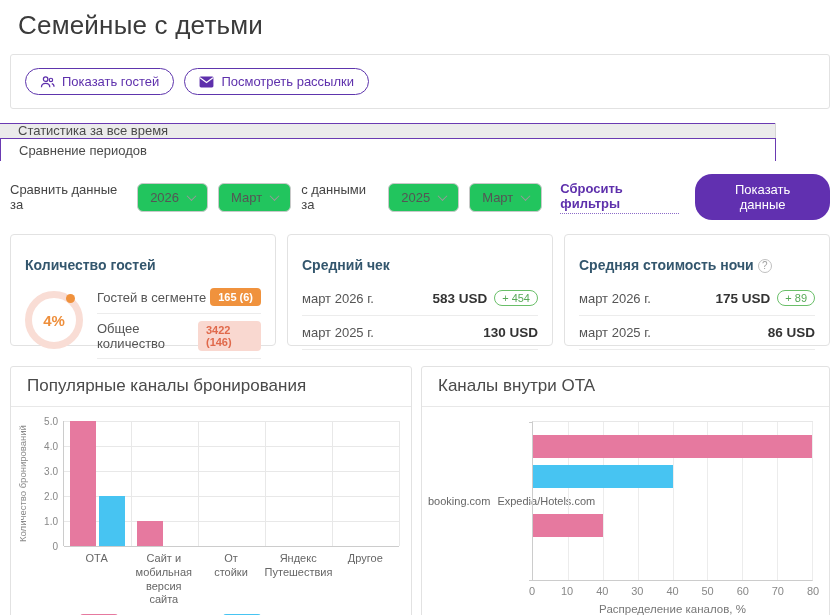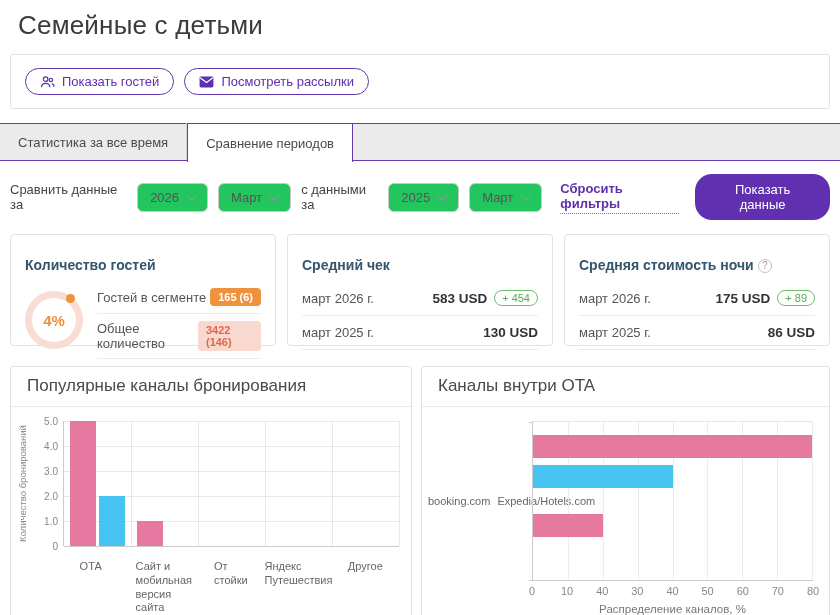--- a/index.html
+++ b/index.html
@@ -7,21 +7,21 @@
     font-family: "Liberation Sans", "DejaVu Sans", sans-serif; color:#444; }
   .wrap { padding: 0 10px; }
 
   .page-title { font-size: 26px; font-weight: 500; color:#3b3b3b; margin: 10px 0 0 8px; letter-spacing:.2px; }
 
   .action-box { margin: 13px 0 0 0; border: 1px solid #e2e2e2; border-radius: 3px; padding: 13px 14px; display:flex; gap:10px; }
   .btn-outline { display:inline-flex; align-items:center; gap:7px; border:1px solid #5e35ad; color:#5e30ac;
     background:#fff; border-radius:16px; padding:5px 14px; font-size:13px; cursor:pointer; }
   .btn-outline svg { display:block; }
 
-  .tabstrip { margin-top: 14px; position: relative; background:#ebebeb; height: 38px; display:flex; width:840px; margin-left:-10px; }
+  .tabstrip { margin-top: 14px; position: relative; background:#ebebeb; height: 38px; display:flex; width:776px; margin-left:-10px;flex-direction:column; }
   .tabstrip::before { content:''; position:absolute; top:0; left:0; right:0; height:1px; background:#6a3ab2; }
   .tabstrip::after  { content:''; position:absolute; bottom:0; left:0; right:0; height:1px; background:#6a3ab2; z-index:1; }
   .tab { display:flex; align-items:center; padding:0 18px; font-size:13px; color:#4a4a4a; cursor:pointer;
     border-right:1px solid #d4d4d4; background:transparent; position:relative; }
   .tab.active { background:#fff; z-index:2; height: calc(100% + 1px); border:1px solid #6a3ab2; border-bottom:none; cursor:default; }
 
   .filter-row { display:flex; align-items:center; gap:10px; padding: 13px 0 12px 0; font-size:13px; color:#444; }
   .select { display:inline-flex; align-items:center; gap:9px; border:1px solid #c9c9c9; border-radius:6px;
     padding:6px 12px; background:#22c55e; color:#555; cursor:pointer; font-size:13px; }
   .chev { width:7px; height:7px; border-right:1.5px solid #999; border-bottom:1.5px solid #999;
@@ -62,21 +62,21 @@
   .ylab { width:16px; height:125px; writing-mode: vertical-rl; transform: rotate(180deg);
     font-size:9.5px; color:#888; text-align:center; }
   .vplot { flex:1; position:relative; height:125px; margin-left:30px; border-left:1px solid #ccc; }
   .hgrid { position:absolute; left:0; right:0; height:1px; background:#e8e8e8; }
   .hgrid.axis { background:#ccc; }
   .vgrid { position:absolute; top:0; bottom:0; width:1px; background:#e8e8e8; }
   .ytick { position:absolute; right: calc(100% + 6px); transform: translateY(-50%); font-size:10px; color:#888; }
   .vcol { position:absolute; bottom:0; height:100%; width:20%; display:flex; align-items:flex-end; justify-content:center; gap:3px; }
   .vbar { width:26px; }
   .vcats { display:flex; margin-left:46px; margin-right:0; }
-  .vcat { width:20%; display:flex; justify-content:center; font-size:11px; color:#666; line-height:1.25; padding-top:14px; text-align:left; }
+  .vcat { width:20%; display:flex; justify-content:center; font-size:11px; color:#666; line-height:1.25; padding-top:6px; text-align:center; }
   .vcat span { display:inline-block; width:min-content; min-width:34px; }
 
   .legend { display:flex; justify-content:center; align-items:center; gap:30px; font-size:12px; color:#666; margin-top:6px; }
   .legend-item { display:flex; align-items:center; gap:9px; }
   .swatch { width:38px; height:13px; border-radius:3px; }
 
   .right-body { padding:14px 16px 4px 6px; }
   .hwrap { display:flex; }
   .hlabels { width:104px; display:flex; height:160px; }
   .hlabel { flex:1; display:flex; align-items:center; justify-content:flex-end; padding-right:7px;

